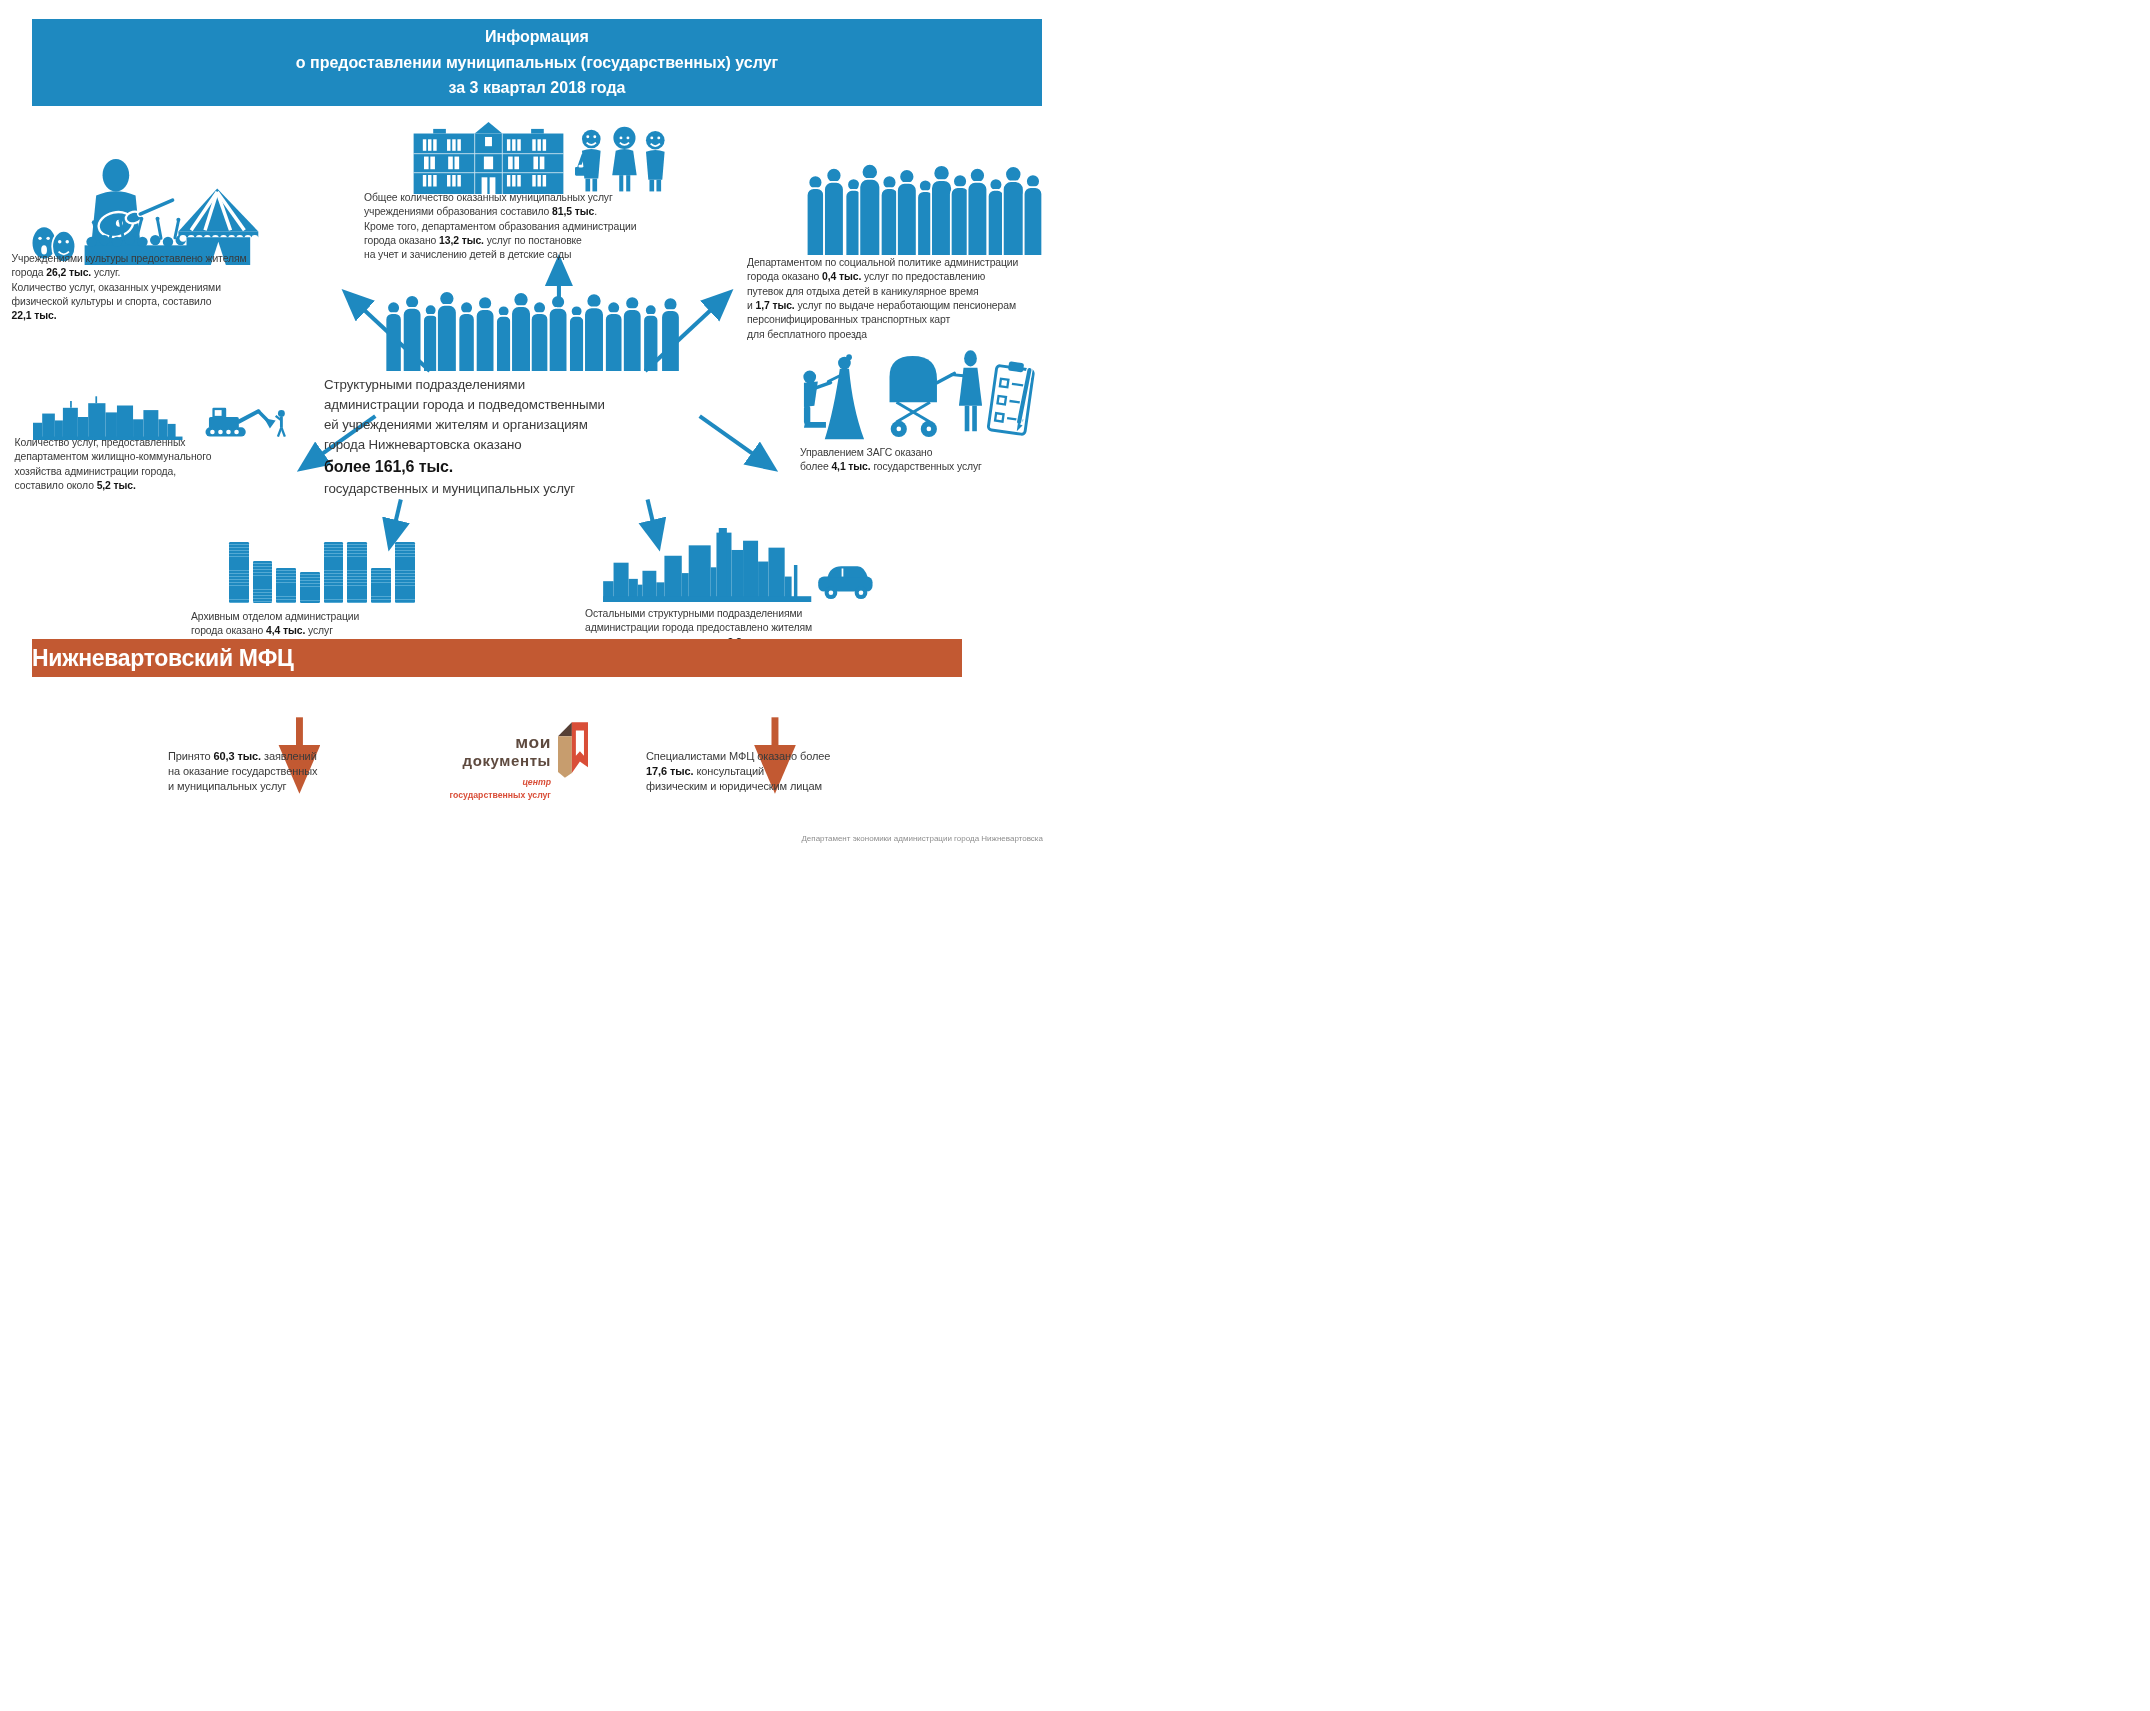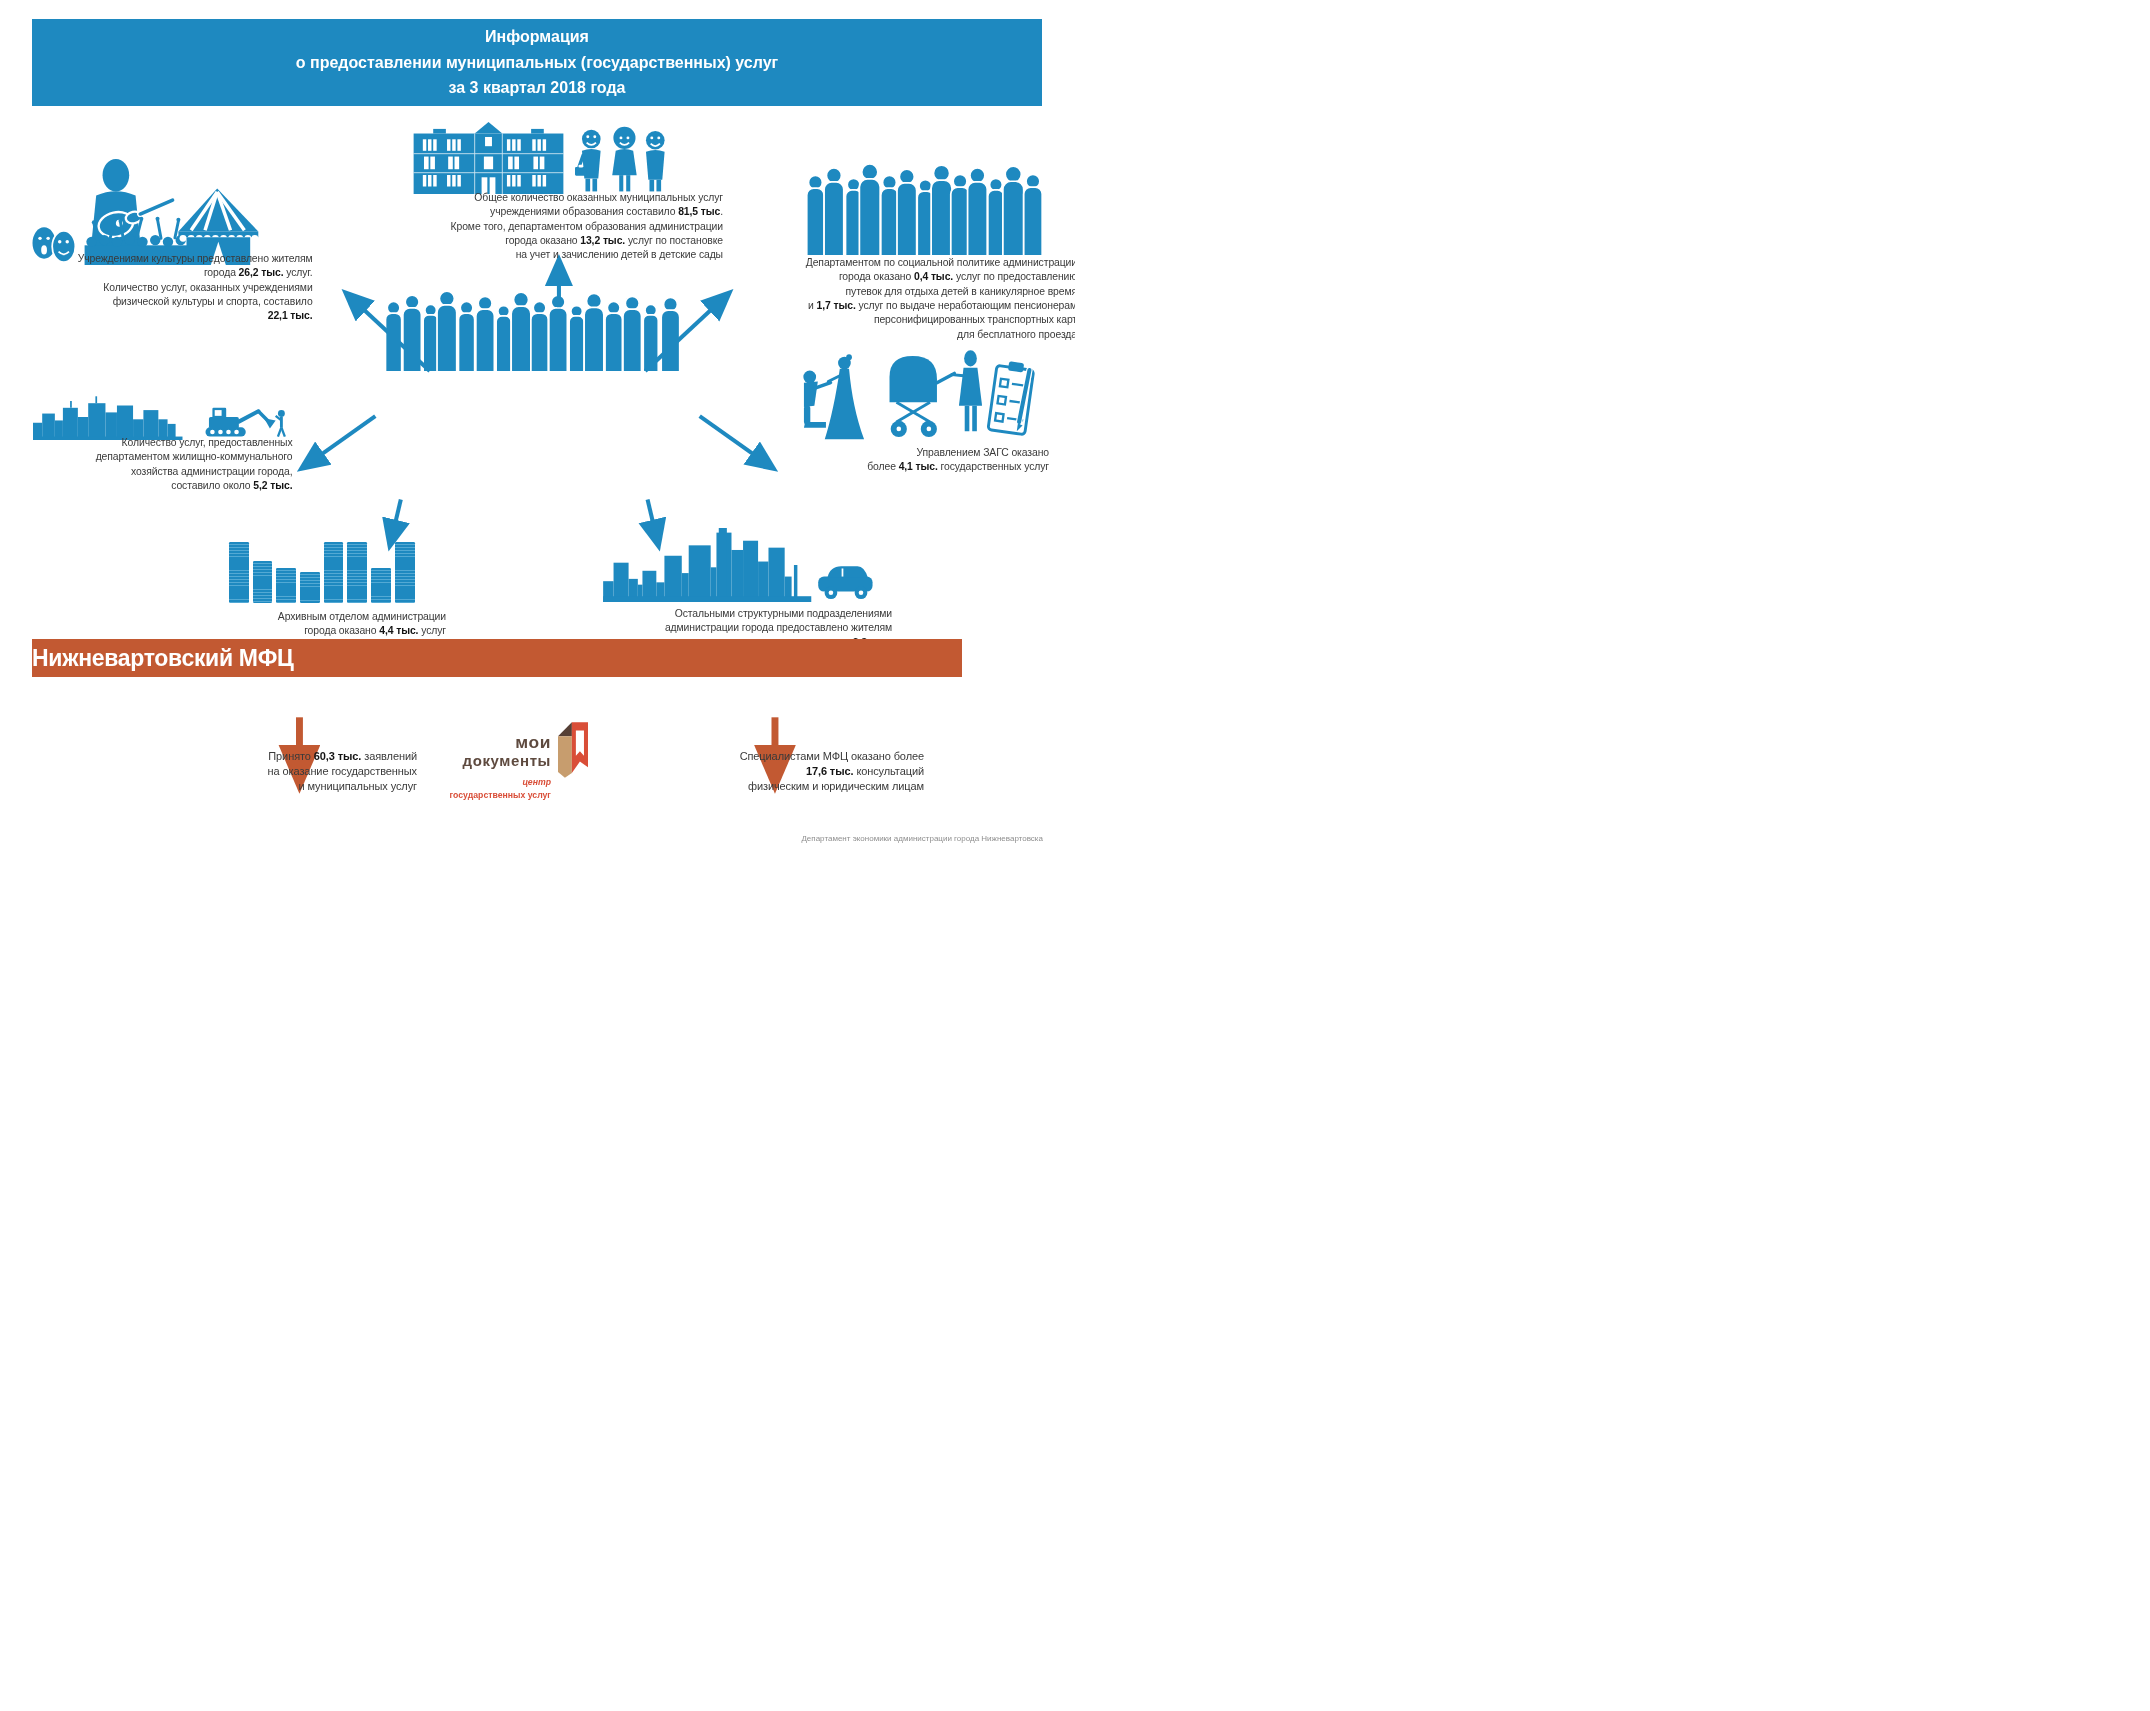--- a/index.html
+++ b/index.html
@@ -17,21 +17,21 @@
   .canvas{
     position:relative;width:1075px;height:856px;background:#fff;overflow:hidden;
     font-family:"Liberation Sans", sans-serif;color:var(--ink);
   }
   .header{
     position:absolute;left:32px;top:19px;width:1010px;height:87px;
     background:var(--blue);color:#fff;display:flex;flex-direction:column;
     justify-content:center;text-align:center;font-weight:bold;font-size:16px;line-height:1.6;
   }
   .txt{
-    position:absolute;text-align:right;white-space:pre-line;
+    position:absolute;text-align:left;white-space:pre-line;
     font-size:10.4px;line-height:1.38;letter-spacing:-0.1px;color:var(--ink);
   }
   .txt b{color:var(--ink-bold);}
   .center-text{font-size:13.3px;line-height:1.5;}
   .center-text b{font-size:16px;}
   .abs{position:absolute;}
   .banner{
     position:absolute;left:32px;top:639px;width:930px;height:38px;
     background:var(--orange);color:#fff;display:flex;align-items:center;justify-content:flex-start;
     font-size:23px;font-weight:bold;letter-spacing:-0.3px;
@@ -525,20 +525,26 @@
 физической культуры и спорта, составило
 </span><b>22,1 тыс.</b></div>
 
   <div class="txt" style="left:747px;top:256px;width:330px"><span>Департаментом по социальной политике администрации
 города оказано </span><b>0,4 тыс.</b><span> услуг по предоставлению
 путевок для отдыха детей в каникулярное время
 и </span><b>1,7 тыс.</b><span> услуг по выдаче неработающим пенсионерам
 персонифицированных транспортных карт
 для бесплатного проезда</span></div>
 
+  <div class="txt center-text" style="left:324px;top:375px;width:423px"><span>Структурными подразделениями
+администрации города и подведомственными
+ей учреждениями жителям и организациям
+города Нижневартовска оказано
+</span><b>более 161,6 тыс.</b><span>
+государственных и муниципальных услуг</span></div>
 
   <div class="txt" style="left:14.5px;top:436px;width:278px"><span>Количество услуг, предоставленных
 департаментом жилищно-коммунального
 хозяйства администрации города,
 составило около </span><b>5,2 тыс.</b></div>
 
   <div class="txt" style="left:800px;top:446px;width:249px"><span>Управлением ЗАГС  оказано
 более </span><b>4,1 тыс.</b><span> государственных услуг</span></div>
 
   <div class="txt" style="left:191px;top:610px;width:255px"><span>Архивным отделом администрации

